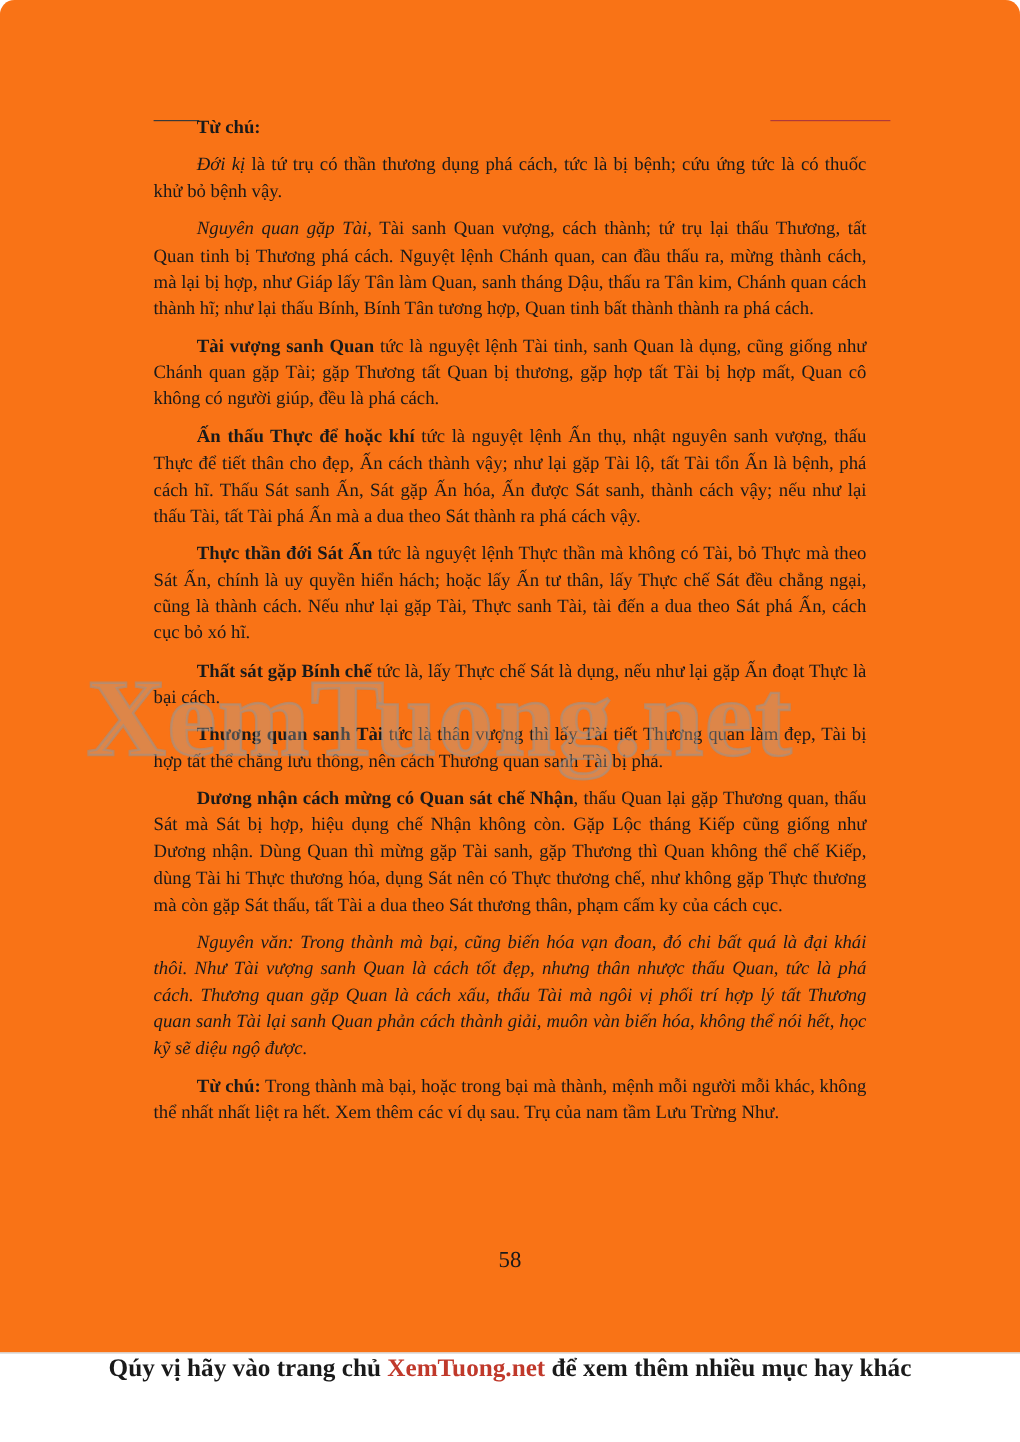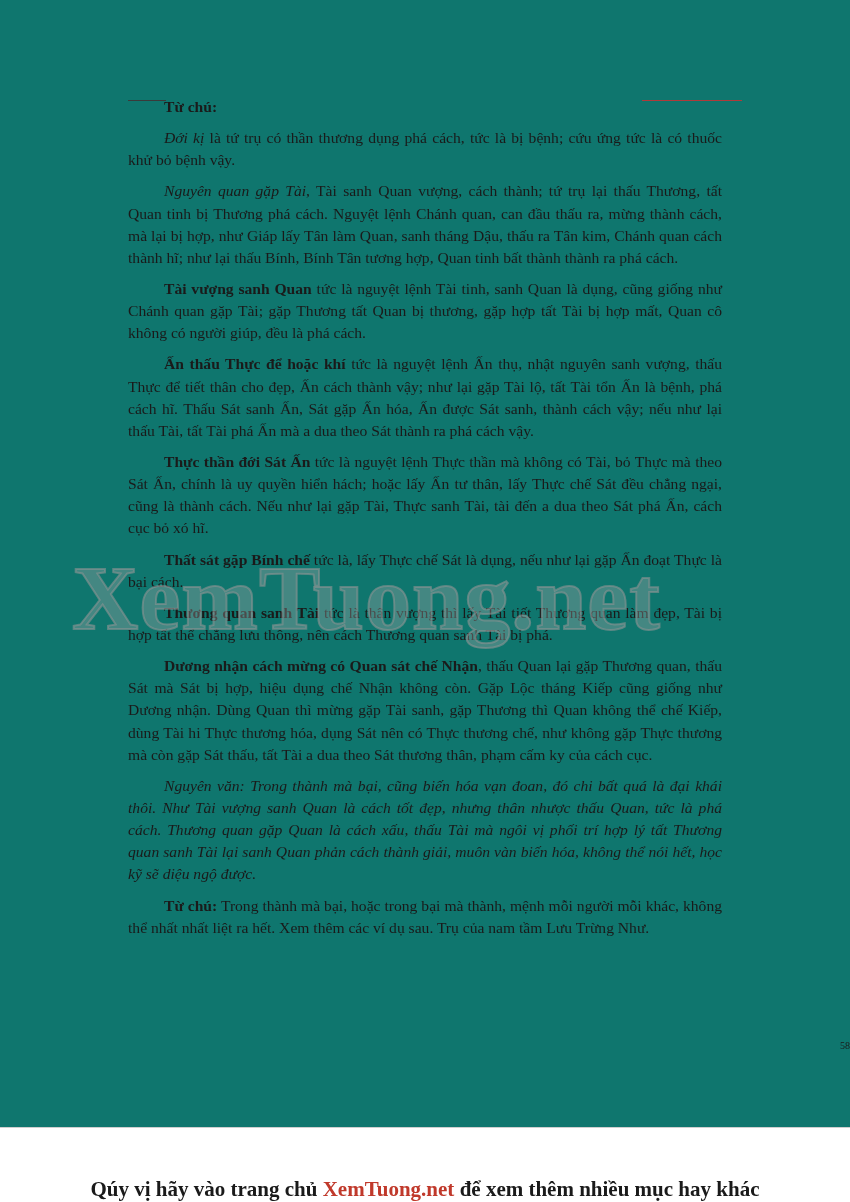--- a/index.html
+++ b/index.html
@@ -11,21 +11,22 @@
     width: 850px;
     height: 1202px;
     position: relative;
     font-family: "Liberation Serif", serif;
     color: #1a1a1a;
     overflow: hidden;
   }
   .page {
     position: absolute;
     inset: 0;
-    background: #0f766e;
+    background: #f97316;
+    border-radius: 12px;
   }
   
   .rule-left {
     position: absolute;
     left: 128px;
     top: 100px;
     width: 38px;
     height: 1px;
     background: #3a3a3a;
   }
@@ -58,22 +59,22 @@
   .bi { font-weight: normal; font-style: italic; }
   .i { font-style: italic; }
   .nguyen-van {
     font-style: italic;
   }
   .page-number {
     position: absolute;
     left: 0;
     right: 0;
     top: 1040px;
-    text-align: right;
-    font-size: 10px;
+    text-align: center;
+    font-size: 19px;
     color: #1a1a1a;
   }
   
   .watermark {
     position: absolute;
     left: 72px;
     top: 545px;
     width: 712px;
     height: 120px;
     pointer-events: none;
@@ -92,21 +93,21 @@
   }
   .footer-bar {
     position: absolute;
     left: 0;
     right: 0;
     bottom: 0;
     height: 74px;
     background: #ffffff;
     border-top: 1px solid #cfcfcf;
     display: flex;
-    align-items: flex-end;
+    align-items: flex-start;
     justify-content: center;
   }
   .footer-text {
     font-family: "Liberation Serif", serif;
     font-size: 21px;
     color: #1a1a1a;
   }
   .footer-text .brand {
     color: #c0392b;
     font-weight: bold;

